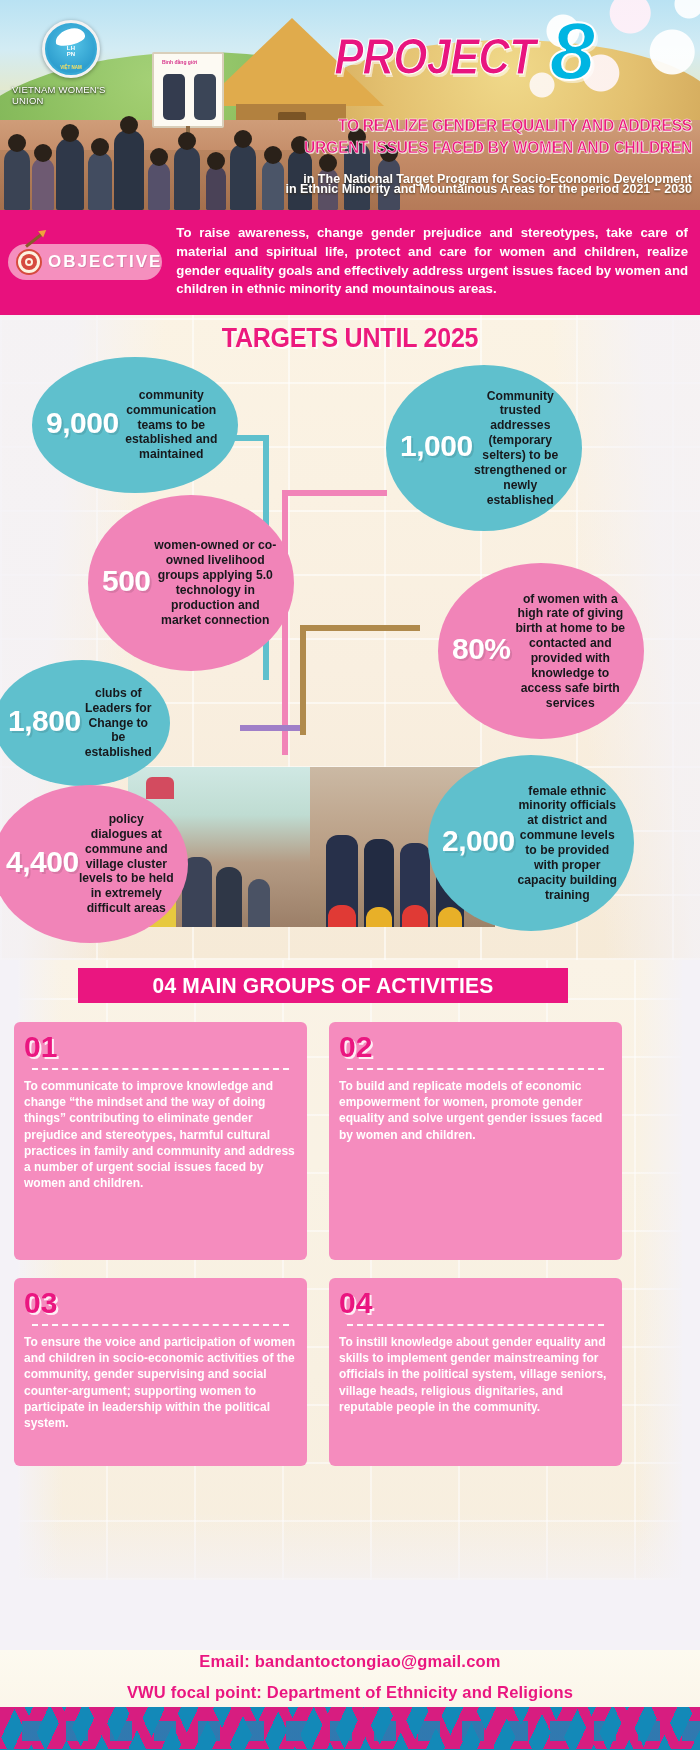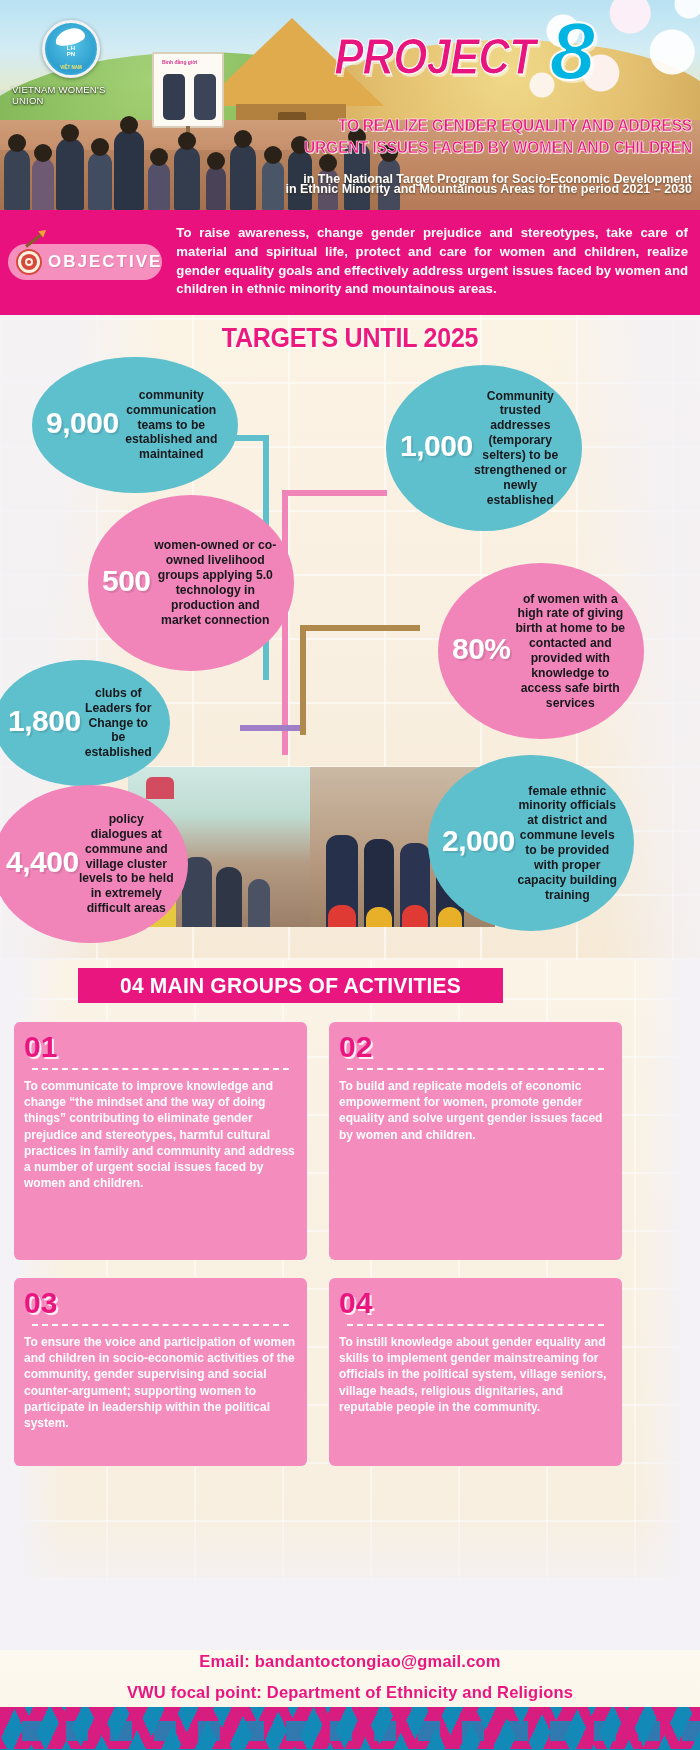--- a/index.html
+++ b/index.html
@@ -281,21 +281,21 @@
     opacity:.95;
   }
   .act-fade {
     position:absolute; inset:0;
     background:
       linear-gradient(90deg, rgba(244,242,247,1) 0 2%, rgba(244,242,247,0) 9%),
       linear-gradient(270deg, rgba(244,242,247,1) 0 2%, rgba(244,242,247,0) 9%),
       linear-gradient(180deg, rgba(244,242,247,0) 80%, rgba(244,242,247,1) 94%);
   }
   .act-banner {
-    position:absolute; left:78px; top:8px; width:425px; height:35px;
+    position:absolute; left:78px; top:8px; width:490px; height:35px;
     background:#ea1680;
     display:flex; align-items:center; justify-content:center;
   }
   .act-banner span {
     font-size:21px; font-weight:bold; color:#ffffff; letter-spacing:.2px;
     transform: scaleY(1.06);
   }
   .cards {
     position:absolute; left:14px; top:62px; width:672px;
     display:grid; grid-template-columns: 293px 293px; gap:18px 22px;

